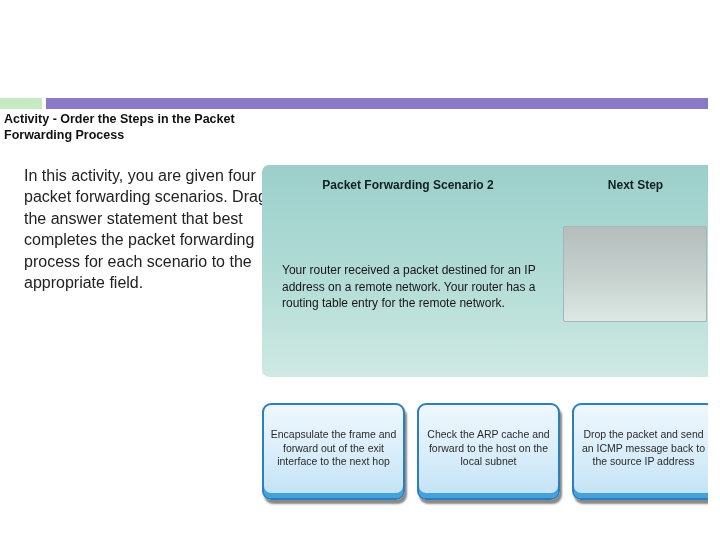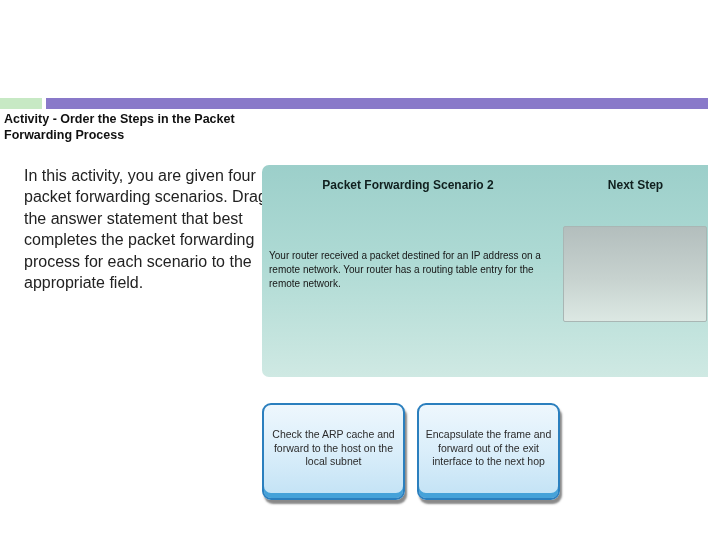--- a/index.html
+++ b/index.html
@@ -53,22 +53,22 @@
     font-weight: bold;
     color: #10201f;
     text-align: center;
   }
   .scenario-header { left: 0; width: 292px; }
   .next-step-header { left: 301px; width: 145px; text-align: center; }
   .scenario-text {
     position: absolute;
     left: 7px; top: 84px;
     width: 282px;
-    margin: 0;
-    font-size: 10px;
+    margin: 13px;
+    font-size: 12px;
     line-height: 1.38;
     color: #161616;
   }
   .drop-zone {
     position: absolute;
     left: 301px; top: 61px;
     width: 144px; height: 96px;
     background: linear-gradient(180deg, #b3bebd 0%, #c7d2cf 55%, #dce8e3 100%);
     border: 1px solid #a9b6b4;
     border-radius: 2px;
@@ -114,20 +114,23 @@
 
   <div class="panel">
     <div class="panel-header scenario-header">Packet Forwarding Scenario 2</div>
     <div class="panel-header next-step-header">Next Step</div>
     <p class="scenario-text">Your router received a packet destined for an IP address on a remote network. Your router has a routing table entry for the remote network.</p>
     <div class="drop-zone"></div>
   </div>
 
   <div class="cards">
     <div class="card">
+      <span>Encapsulate the frame and forward out of the exit interface to the next hop</span>
+    </div>
+    <div class="card">
       <span>Check the ARP cache and forward to the host on the local subnet</span>
     </div>
     <div class="card">
-      <span>Encapsulate the frame and forward out of the exit interface to the next hop</span>
+      <span>Drop the packet and send an ICMP message back to the source IP address</span>
     </div>
   </div>
 
 </div>
 
 </body></html>

